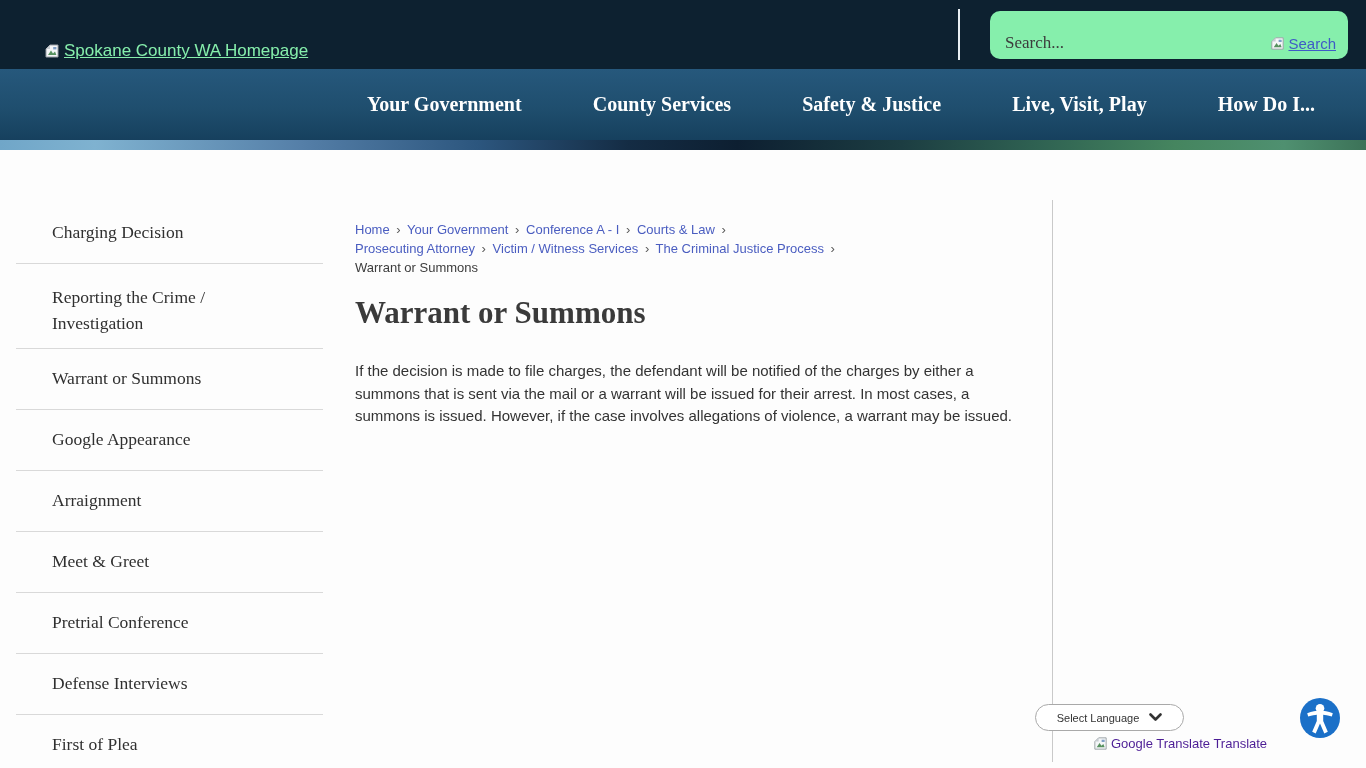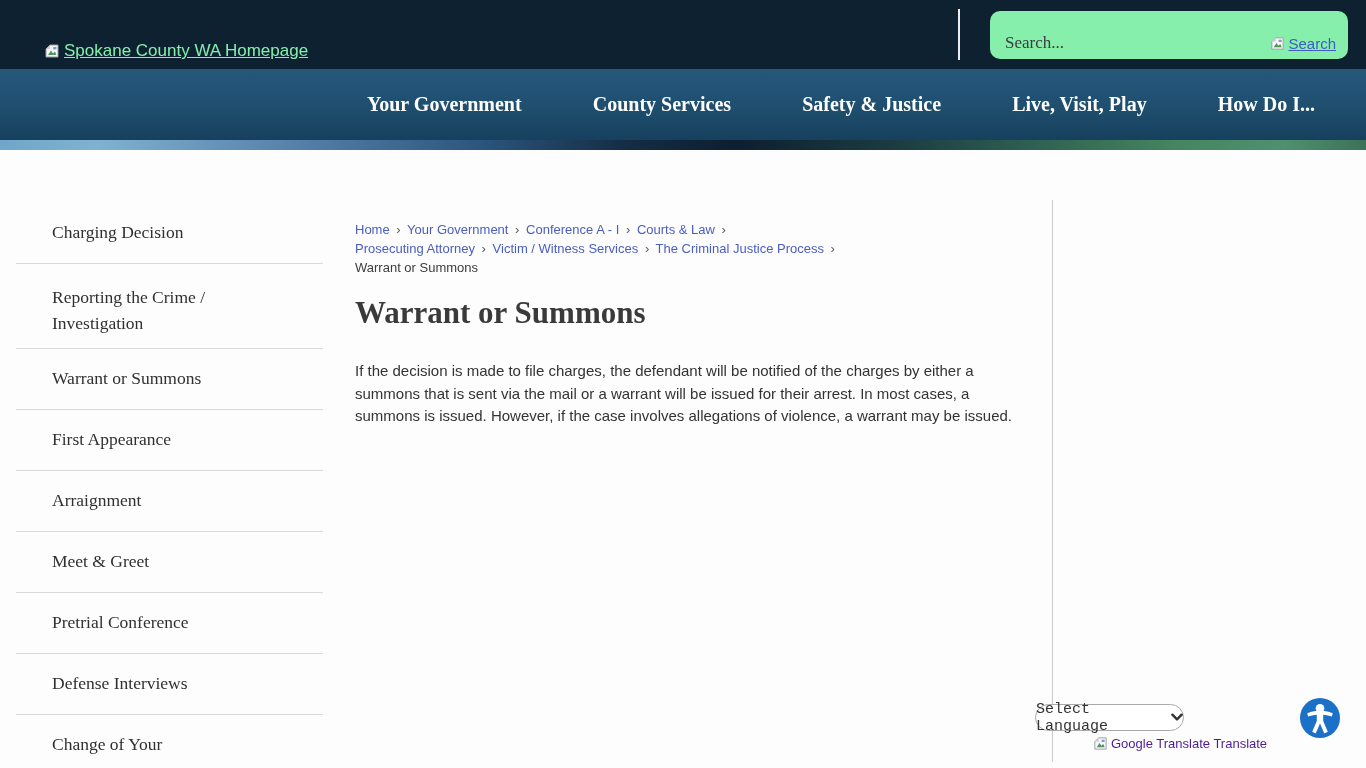--- a/index.html
+++ b/index.html
@@ -53,21 +53,21 @@
                 font-weight:bold; font-size:31px; color:#3a3a3a; }
   .page-paragraph { position:absolute; left:355px; top:360px; width:665px; font-size:15px;
                     color:#333333; line-height:22.5px; }
 
   .content-divider { position:absolute; left:1052px; top:200px; width:1px; height:562px; background:#c9c9c9; }
 
   
   .lang-select { position:absolute; left:1035px; top:704px; width:149px; height:27px; background:#ffffff;
                  border:1px solid #a9a9a9; border-radius:14px; display:flex; align-items:center;
                  justify-content:center; gap:10px; cursor:pointer; }
-  .lang-select span { font-size:15px; color:#333;font-family:Liberation Mono, monospace; }
+  .lang-select span { font-size:11px; color:#333; }
   .gt-line { position:absolute; left:1092px; top:735px; display:flex; align-items:center; gap:2px;
              color:#4c1d95; font-size:13px; cursor:pointer; }
 
   
   .access-btn { position:absolute; left:1299px; top:697px; width:42px; height:42px; cursor:pointer; }
 </style>
 </head>
 <body>
 
 <div class="page">
@@ -110,31 +110,31 @@
   <div class="accent-strip"></div>
 
   <nav class="sidebar">
     <div class="side-item">
       <span>Charging Decision</span></div>
     <div class="side-item first">
       <span>Reporting the Crime / Investigation</span></div>
     <div class="side-item">
       <span>Warrant or Summons</span></div>
     <div class="side-item">
-      <span>First Appearance</span></div>
+      <span>Google Appearance</span></div>
     <div class="side-item">
       <span>Arraignment</span></div>
     <div class="side-item">
       <span>Meet &amp; Greet</span></div>
     <div class="side-item">
       <span>Pretrial Conference</span></div>
     <div class="side-item">
       <span>Defense Interviews</span></div>
     <div class="side-item">
-      <span>Change of Your</span></div>
+      <span>First of Plea</span></div>
 
   </nav>
 
   <nav class="breadcrumb">
     <a class="crumb">Home</a>
     <span class="crumb-sep">›</span>
     <a class="crumb">Your Government</a>
     <span class="crumb-sep">›</span>
     <a class="crumb">Conference A - I</a>
     <span class="crumb-sep">›</span>

